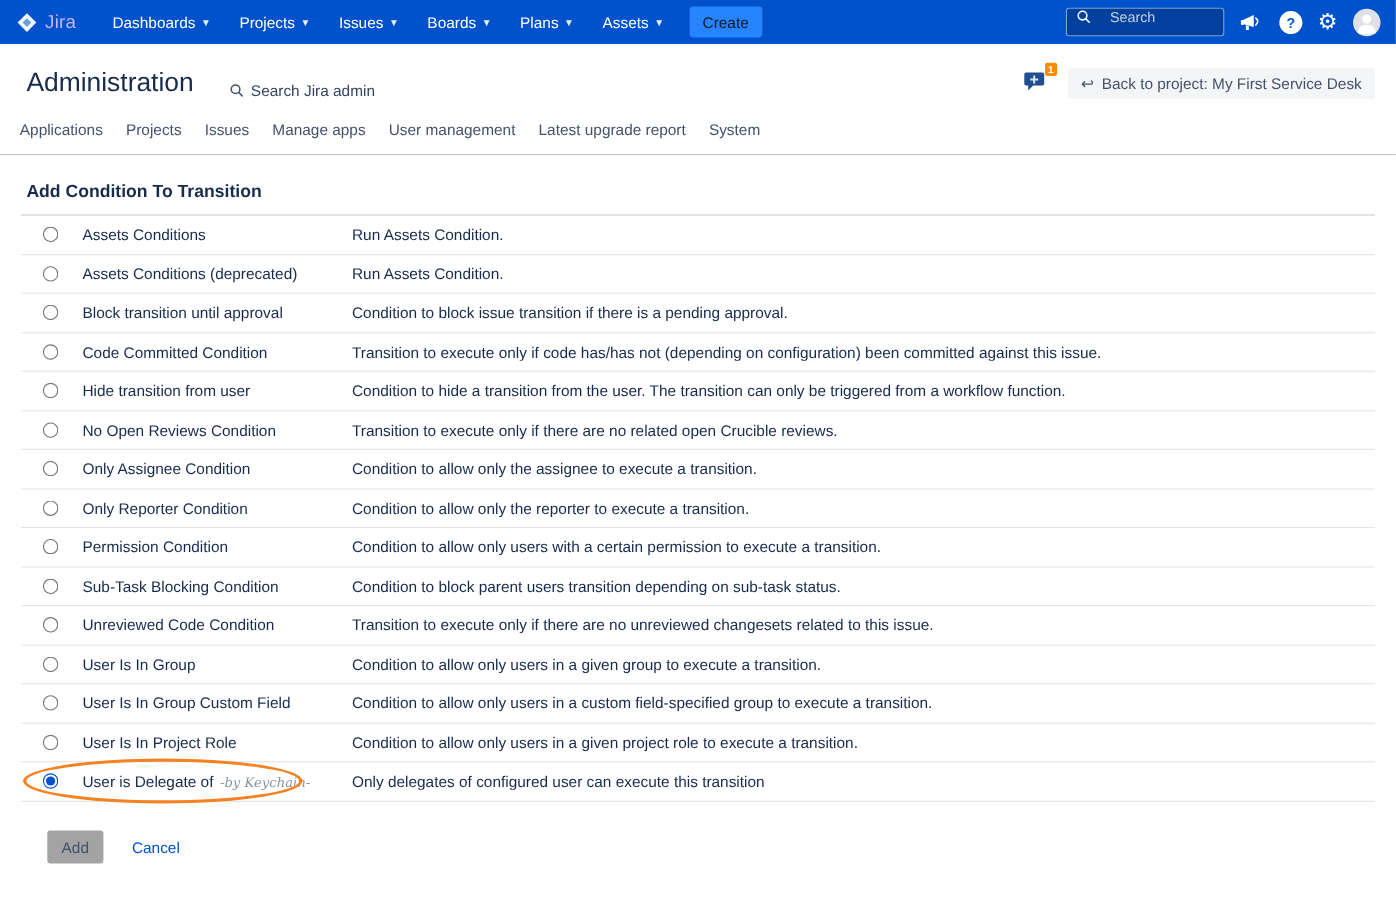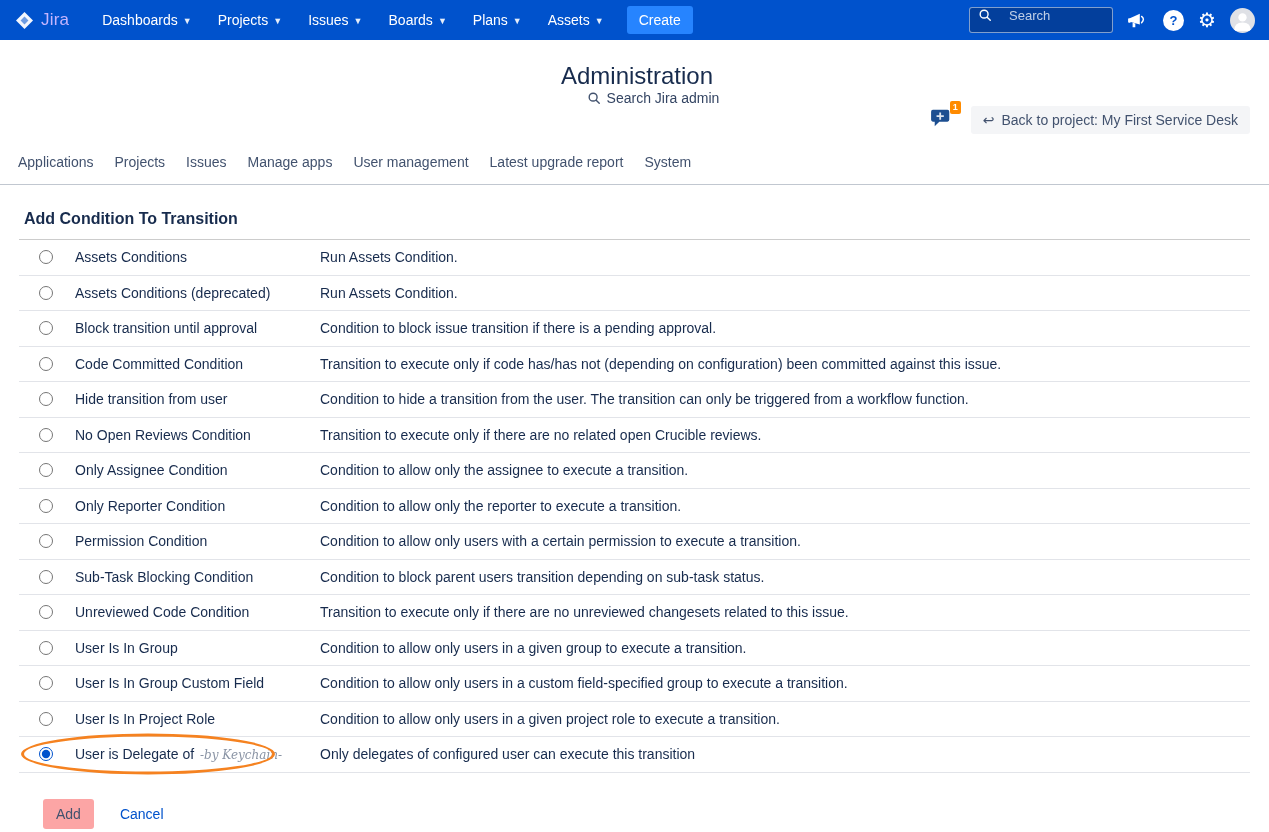--- a/index.html
+++ b/index.html
@@ -4,32 +4,32 @@
 <style>
   * { margin: 0; padding: 0; box-sizing: border-box; }
   html,body { width: 1269px; height: 832px; background: #fff; font-family: "Liberation Sans", sans-serif; color: #172B4D; overflow: hidden; }
 
   
   .topbar { height: 40px; background: #0052CC; display: flex; align-items: center; padding: 0 14px; gap: 4px; }
   .brand { display: flex; align-items: center; gap: 6px; margin-right: 18px; cursor: pointer; }
   .brand-text { color: #c4b5fd; font-size: 17px; font-weight: 500; letter-spacing: .2px; }
   .nav-item { display: flex; align-items: center; gap: 5px; color: #fff; font-size: 14px; padding: 0 11px; height: 40px; cursor: pointer; text-align: center; }
   .nav-item .chev { font-size: 9px; opacity: .9; padding-top: 2px; }
-  .create-btn { background: #2684FF; color: #ffffff; border: none; border-radius: 3px; font-size: 14px; font-weight: 500; padding: 6px 12px; margin-left: 8px; cursor: pointer; font-family: inherit; }
+  .create-btn { background: #2684FF; color: #0f172a; border: none; border-radius: 3px; font-size: 14px; font-weight: 500; padding: 6px 12px; margin-left: 8px; cursor: pointer; font-family: inherit; }
   .topbar-right { margin-left: auto; display: flex; align-items: center; gap: 14px; }
   .top-search { display: flex; align-items: flex-start; gap: 17px; background: rgba(9,30,66,0.35); border: 1px solid rgba(255,255,255,0.5); border-radius: 3px; height: 26px; width: 144px; padding: 0 8px; }
   .top-search input { background: transparent; border: none; outline: none; color: #fff; font-size: 13px; width: 100%; font-family: inherit; }
   .top-search input::placeholder { color: rgba(255,255,255,0.75); }
   .top-icon { color: #fff; display: flex; align-items: center; justify-content: center; cursor: pointer; }
   .help-circle { width: 21px; height: 21px; border-radius: 50%; background: #fff; color: #0052CC; font-weight: 700; font-size: 13px; display: flex; align-items: center; justify-content: center; }
   .gear { font-size: 20px; line-height: 1; }
   .avatar { width: 25px; height: 25px; border-radius: 50%; background: #DFE1E6; display: flex; align-items: center; justify-content: center; overflow: hidden; }
 
   
-  .admin-header { display: flex; align-items: center; padding: 22px 19px 0 24px; flex-direction: column; }
+  .admin-header { display: flex; align-items: flex-end; padding: 22px 19px 0 24px; }
   .admin-title { font-size: 24px; font-weight: 500; color: #172B4D; }
   .admin-search { display: flex; align-items: center; gap: 6px; margin-left: 32px; color: #344563; font-size: 14px; cursor: pointer; }
   .admin-header-right { margin-left: auto; display: flex; align-items: center; gap: 14px; }
   .feedback-wrap { position: relative; cursor: pointer; padding-right: 4px; }
   .feedback-badge { position: absolute; top: -7px; right: -4px; background: #FF8B00; color: #fff; font-size: 9px; font-weight: 700; padding: 1px 3px; border-radius: 2px; line-height: 1.2; }
   .back-btn { background: #F4F5F7; border: none; border-radius: 3px; color: #42526E; font-size: 14px; padding: 6px 12px; display: flex; align-items: center; gap: 7px; cursor: pointer; font-family: inherit; }
   .back-arrow { font-size: 14px; }
 
   
   .admin-tabs { display: flex; gap: 21px; padding: 0 0 14px 18px; margin-top: 20px; border-bottom: 1px solid #C1C7D0; }
@@ -46,21 +46,21 @@
   .radio-cell { padding-left: 20px; display: flex; align-items: center; }
   .radio-cell input { width: 14px; height: 14px; accent-color: #0052CC; cursor: pointer; }
   .name-cell { font-size: 14px; color: #172B4D; white-space: nowrap; }
   .row-suffix { font-family: "DejaVu Serif", serif; font-style: italic; font-size: 12px; color: #8993A4; margin-left: 2px; }
   .desc-cell { font-size: 14px; color: #172B4D; white-space: nowrap; overflow: hidden; }
 
   .highlight-ring { position: absolute; left: 2px; top: 50%; transform: translateY(-50%); width: 254px; height: 41px; border: 3px solid #F58220; border-radius: 50%; pointer-events: none; }
 
   
   .footer-actions { display: flex; align-items: center; gap: 26px; padding: 26px 0 0 24px; }
-  .add-btn { background: #fca5a5; border: none; border-radius: 3px; color: #42526E; font-size: 14px; padding: 7px 13px; cursor: pointer; font-family: inherit; }
+  .add-btn { background: #a3a3a3; border: none; border-radius: 3px; color: #42526E; font-size: 14px; padding: 7px 13px; cursor: pointer; font-family: inherit; }
   .cancel-link { color: #0052CC; font-size: 14px; text-decoration: none; cursor: pointer; }
 </style>
 </head>
 <body>
 
 <div class="topbar">
   <div class="brand">
     <span style="display:flex;">
       <svg width="21" height="21" viewBox="0 0 32 32">
         <path fill="#ffffff" d="M16 3 L29 16 L16 29 L3 16 Z" opacity="0.95"></path>

